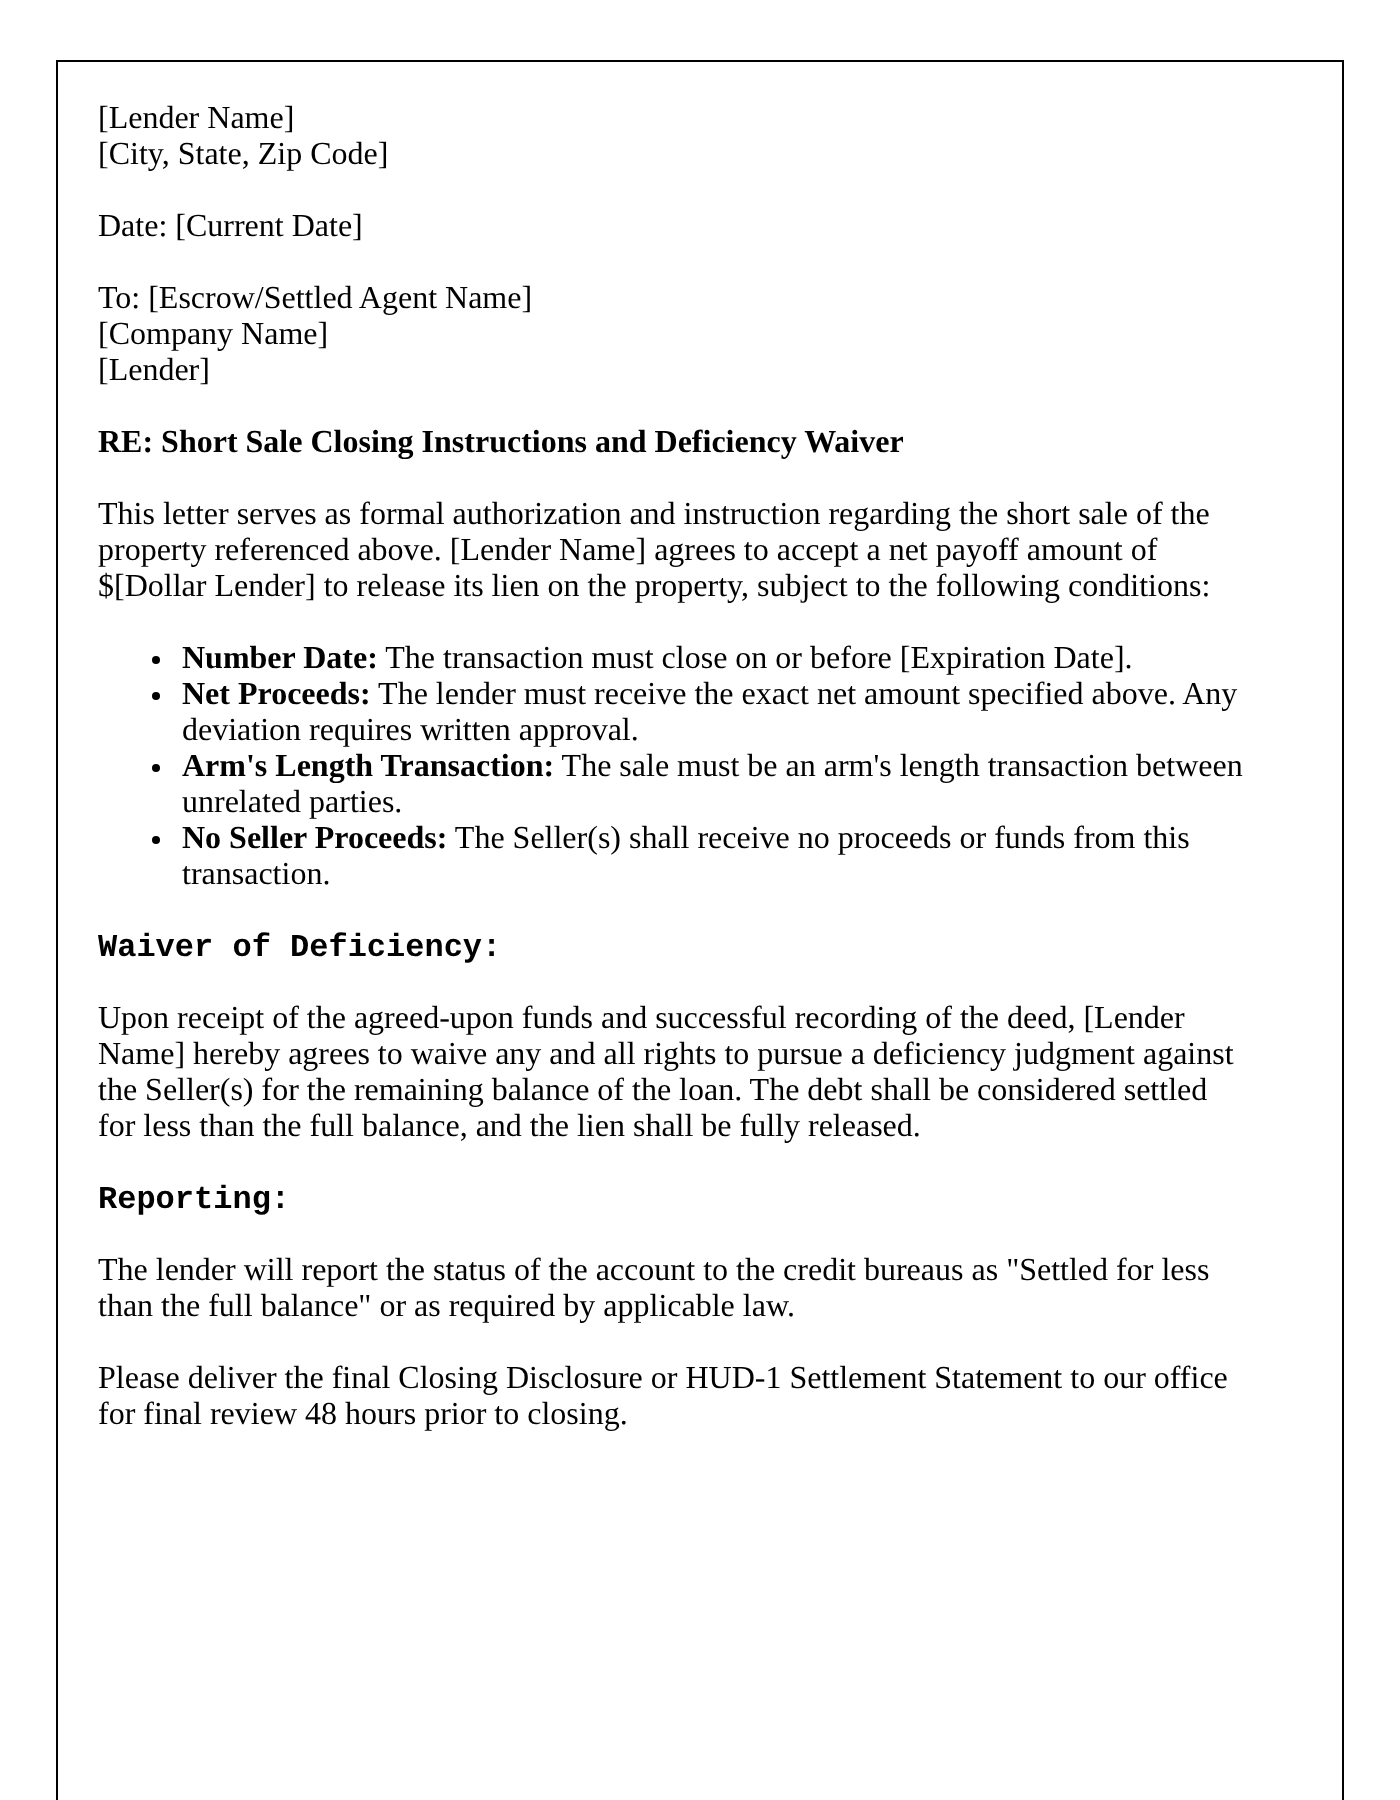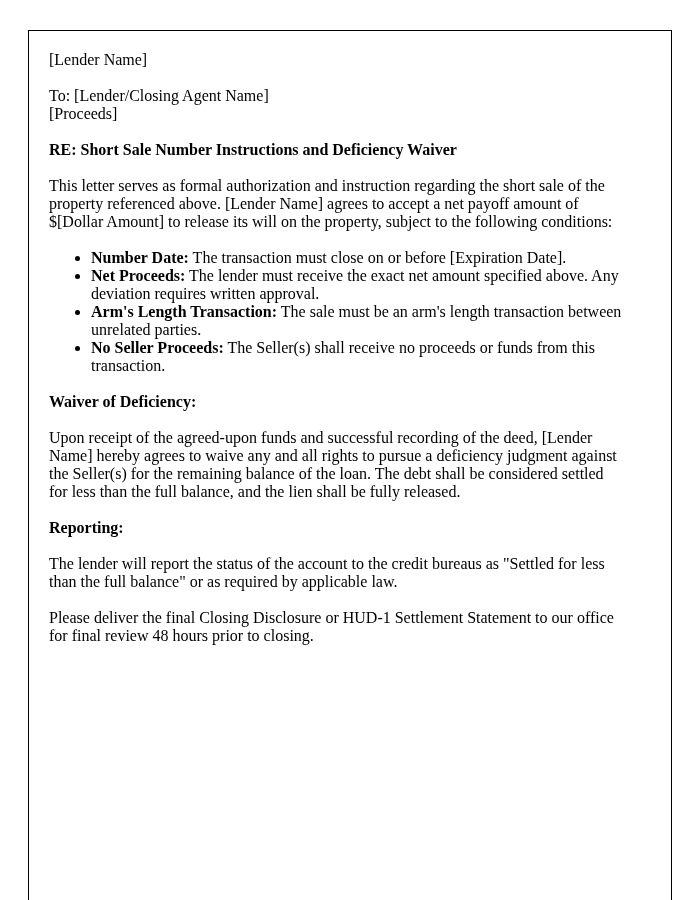--- a/index.html
+++ b/index.html
@@ -31,41 +31,47 @@
   p.para { margin: 0 0 18px 0; }
   ul.conditions {
     margin: 0 0 18px 0;
     padding: 0 0 0 42px;
     list-style: disc outside;
   }
   ul.conditions li { margin: 0; padding: 0; }
   .section-heading {
     font-weight: bold;
     margin: 0 0 18px 0;
+    font-family: Liberation Mono, monospace;
   }
 </style>
 </head>
 <body>
 
 <div class="page">
 
   <div class="block">
     <div class="line">[Lender Name]</div>
+    <div class="line">[City, State, Zip Code]</div>
   </div>
 
+  <div class="block">
+    <div class="line">Date: [Current Date]</div>
+  </div>
 
   <div class="block">
-    <div class="line">To: [Lender/Closing Agent Name]</div>
-    <div class="line">[Proceeds]</div>
+    <div class="line">To: [Escrow/Settled Agent Name]</div>
+    <div class="line">[Company Name]</div>
+    <div class="line">[Lender]</div>
   </div>
 
-  <div class="block bold">RE: Short Sale Number Instructions and Deficiency Waiver</div>
+  <div class="block bold">RE: Short Sale Closing Instructions and Deficiency Waiver</div>
 
 
-  <p class="para">This letter serves as formal authorization and instruction regarding the short sale of the property referenced above. [Lender Name] agrees to accept a net payoff amount of $[Dollar Amount] to release its will on the property, subject to the following conditions:</p>
+  <p class="para">This letter serves as formal authorization and instruction regarding the short sale of the property referenced above. [Lender Name] agrees to accept a net payoff amount of $[Dollar Lender] to release its lien on the property, subject to the following conditions:</p>
 
   <ul class="conditions">
     <li>
       <span class="bold">Number Date:</span><span> The transaction must close on or before [Expiration Date].</span>
     </li>
     <li>
       <span class="bold">Net Proceeds:</span><span> The lender must receive the exact net amount specified above. Any deviation requires written approval.</span>
     </li>
     <li>
       <span class="bold">Arm's Length Transaction:</span><span> The sale must be an arm's length transaction between unrelated parties.</span>

